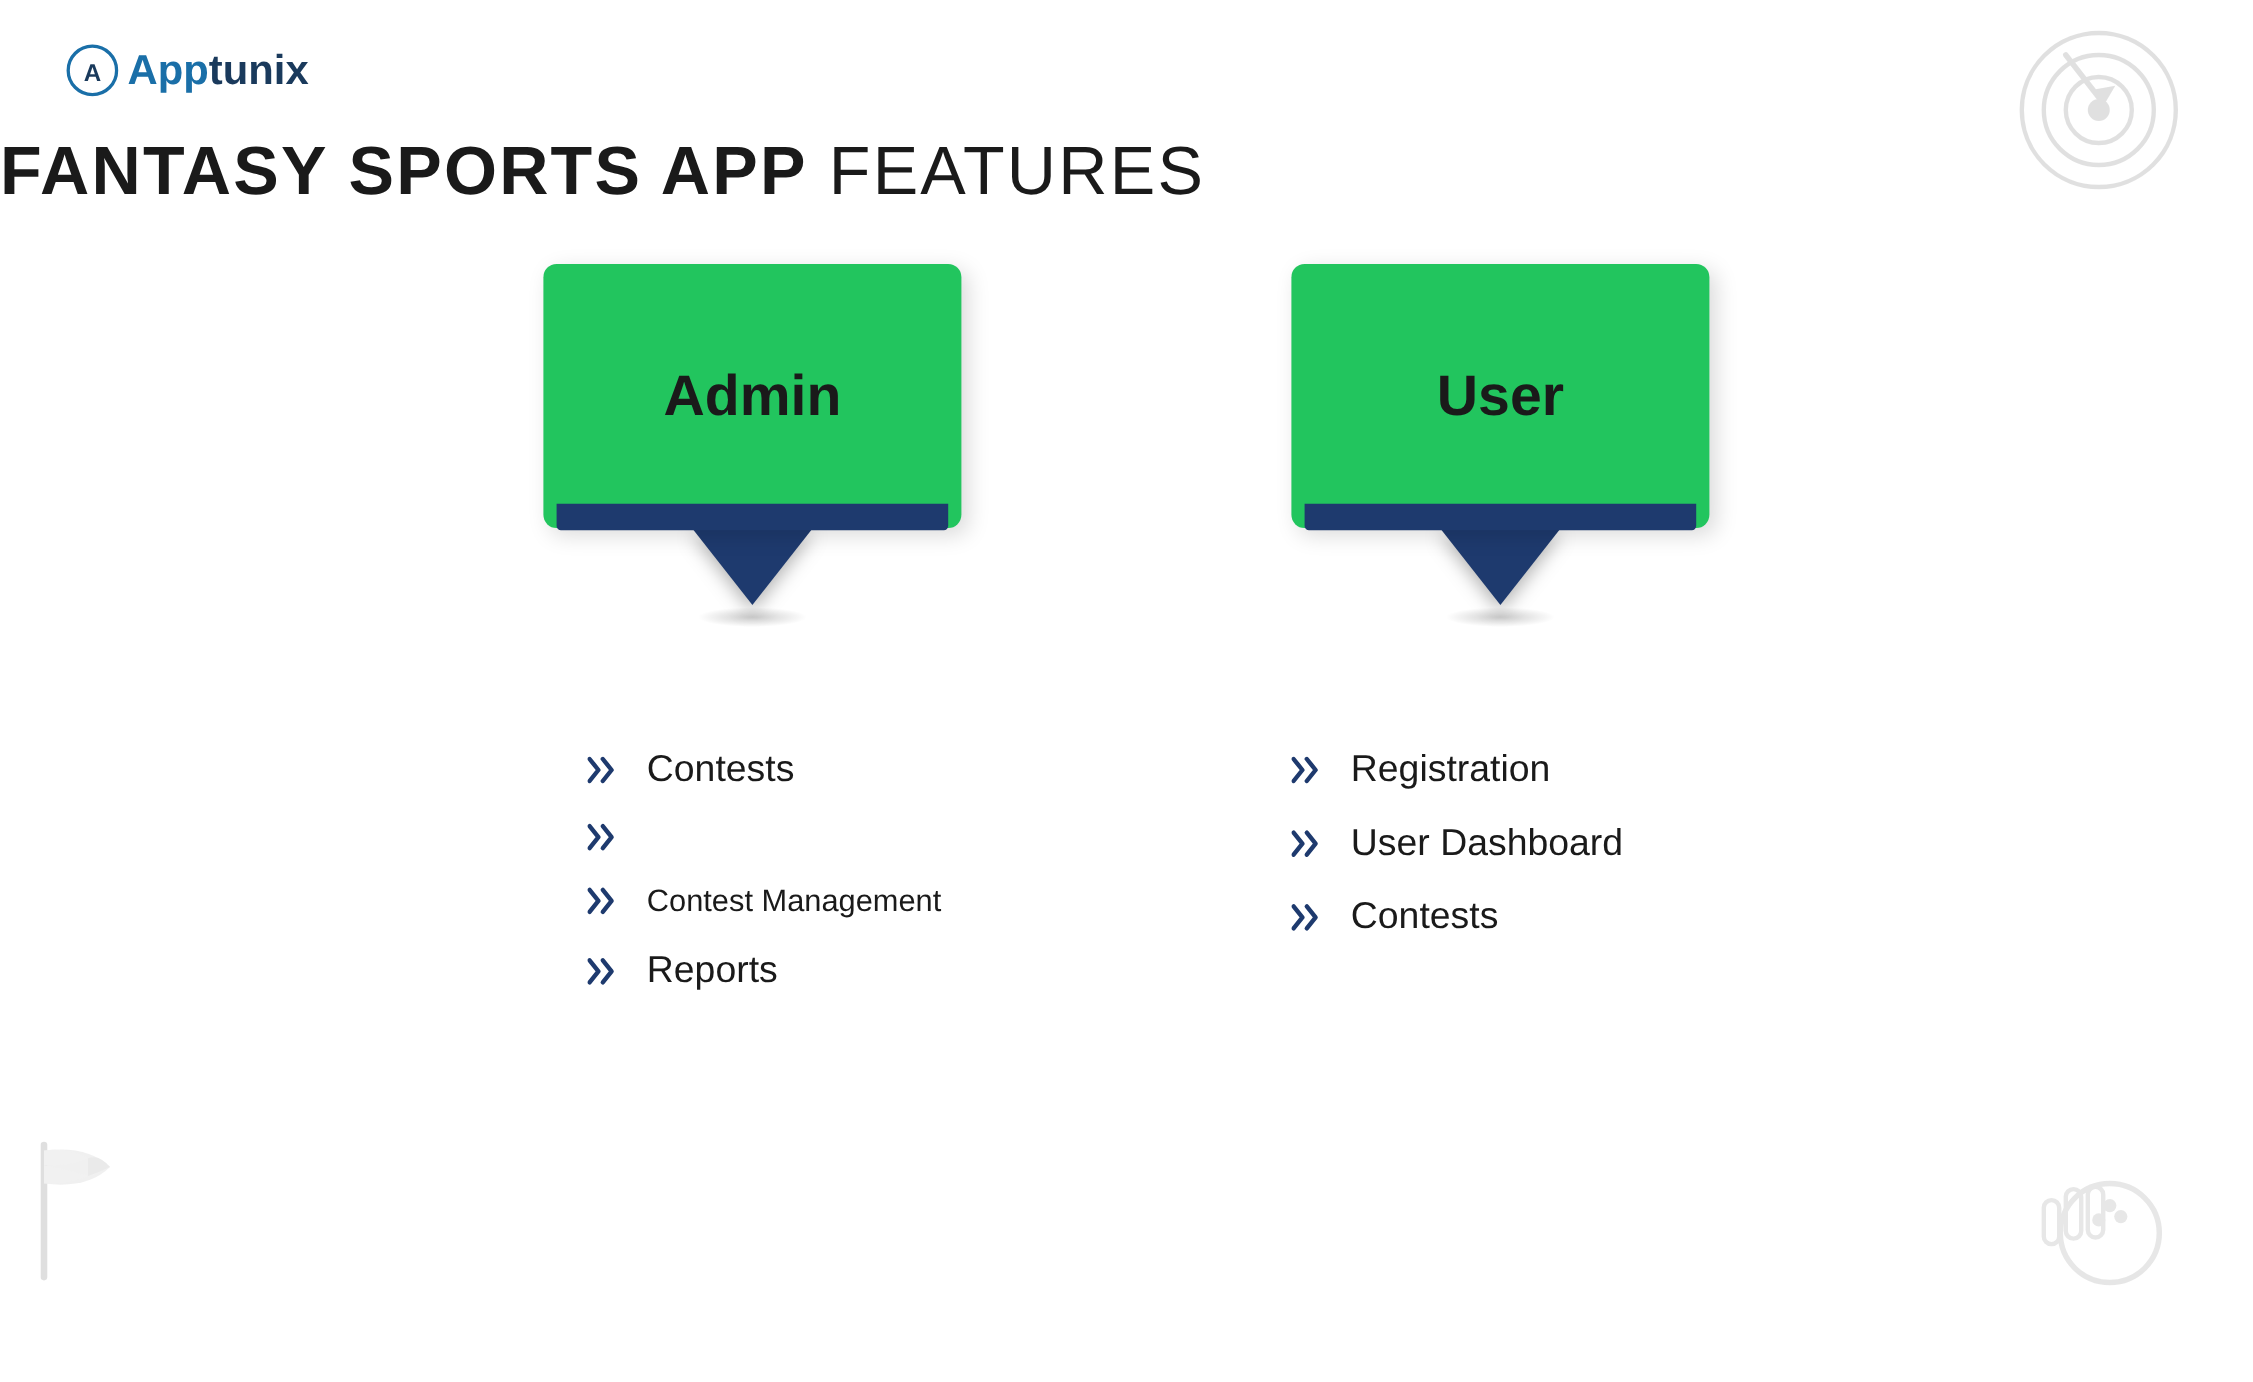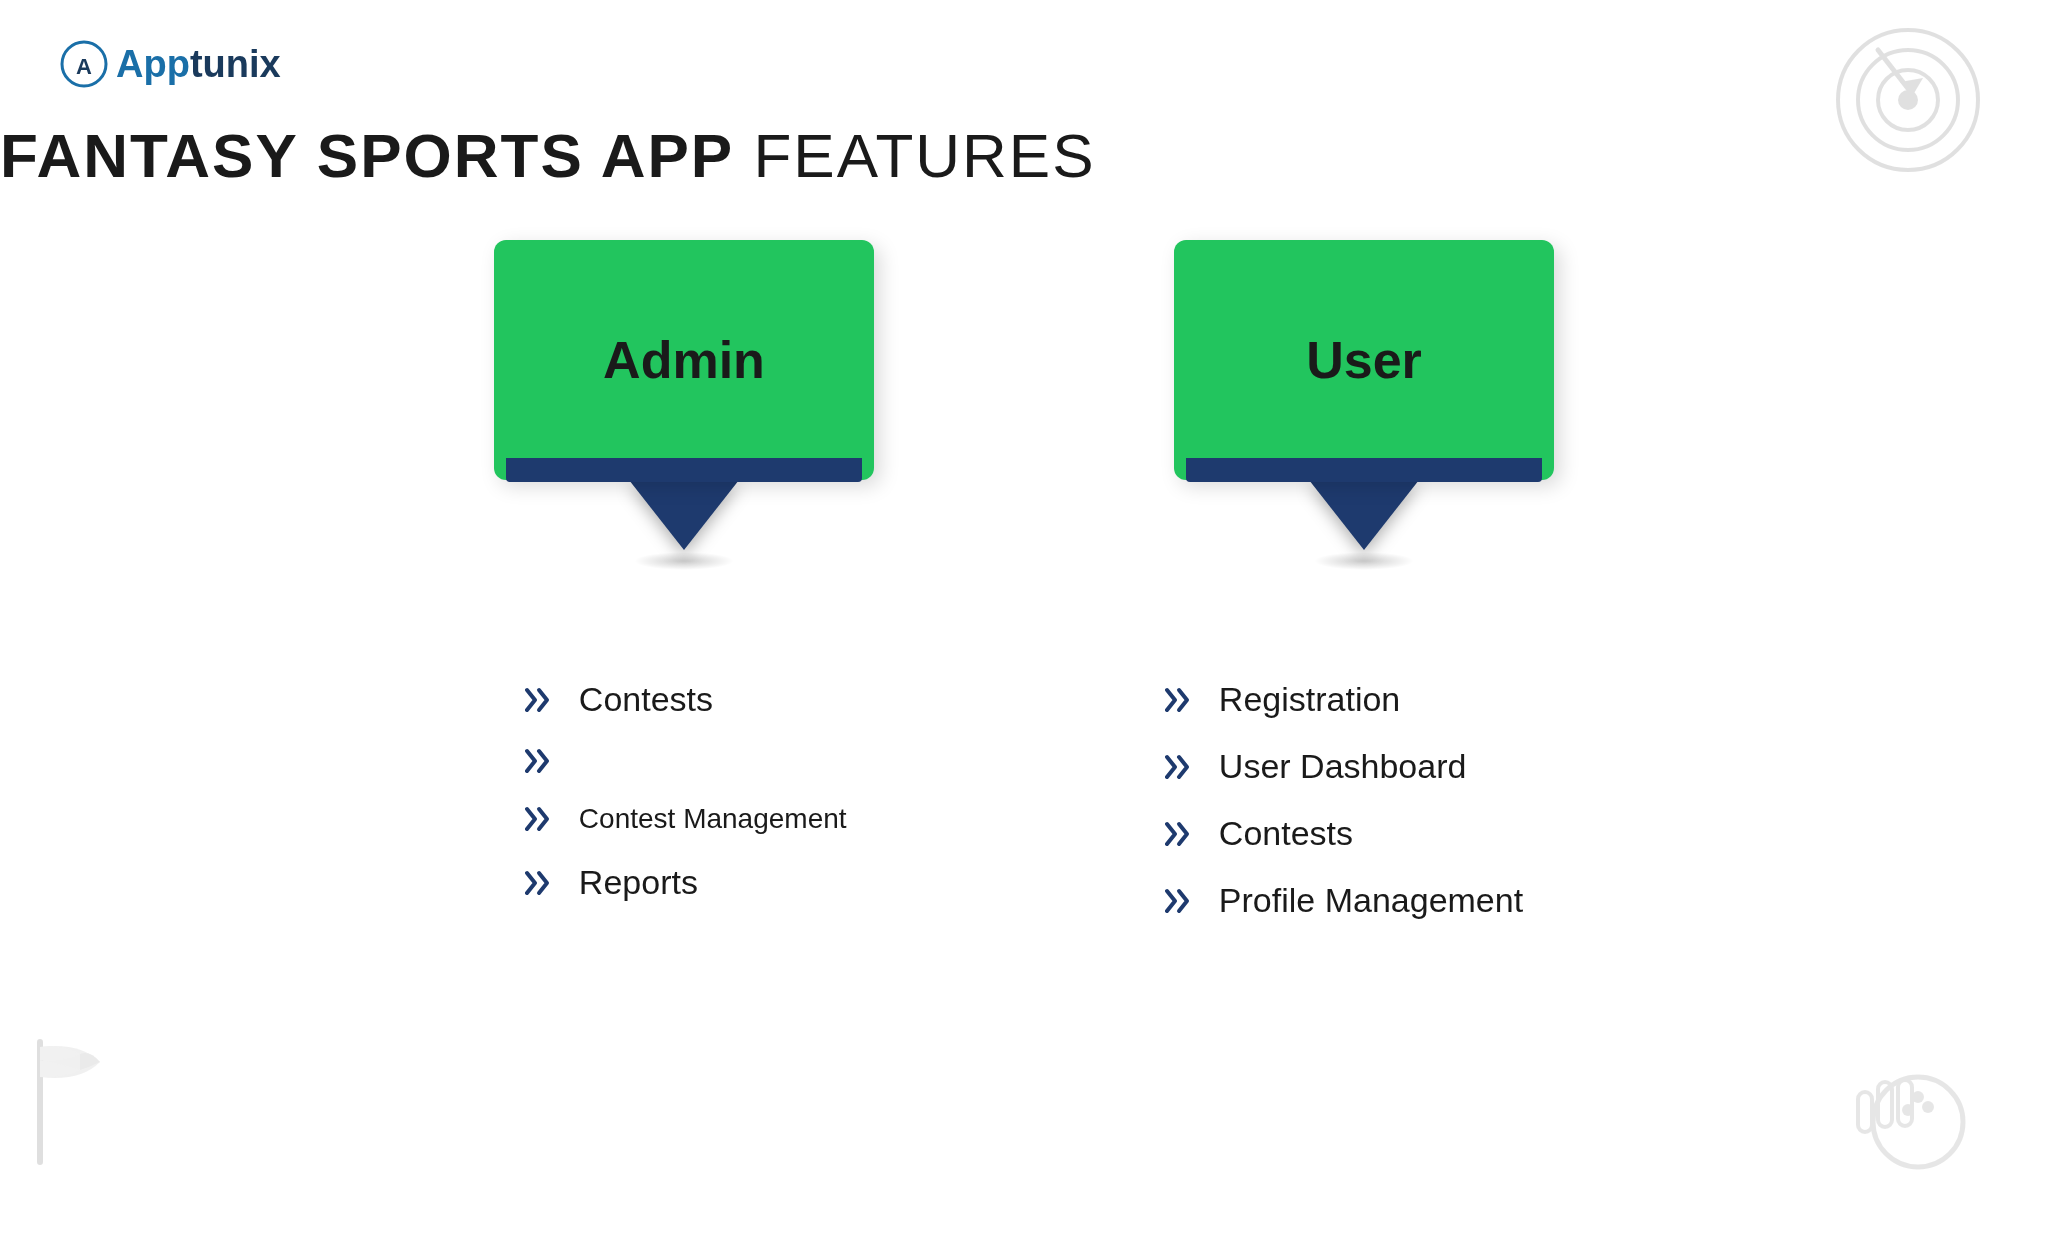--- a/index.html
+++ b/index.html
@@ -310,23 +310,14 @@
     </div>
       <div class="feature-item">
       <span class="chevron-icon">
         <svg width="36" height="28" viewBox="0 0 36 28" xmlns="http://www.w3.org/2000/svg">
           <polyline points="2,4 10,14 2,24" fill="none" stroke="#1e3a6e" stroke-width="4" stroke-linecap="round" stroke-linejoin="round"></polyline>
           <polyline points="14,4 22,14 14,24" fill="none" stroke="#1e3a6e" stroke-width="4" stroke-linecap="round" stroke-linejoin="round"></polyline>
         </svg>
       </span>
       <span style="font-size:34px;color:#1a1a1a;">Contests</span>
     </div>
-      <div class="feature-item">
-      <span class="chevron-icon">
-        <svg width="36" height="28" viewBox="0 0 36 28" xmlns="http://www.w3.org/2000/svg">
-          <polyline points="2,4 10,14 2,24" fill="none" stroke="#1e3a6e" stroke-width="4" stroke-linecap="round" stroke-linejoin="round"></polyline>
-          <polyline points="14,4 22,14 14,24" fill="none" stroke="#1e3a6e" stroke-width="4" stroke-linecap="round" stroke-linejoin="round"></polyline>
-        </svg>
-      </span>
-      <span style="font-size:34px;color:#1a1a1a;">Profile Management</span>
-    </div>
     </div>
 </div>
 
 </body></html>

